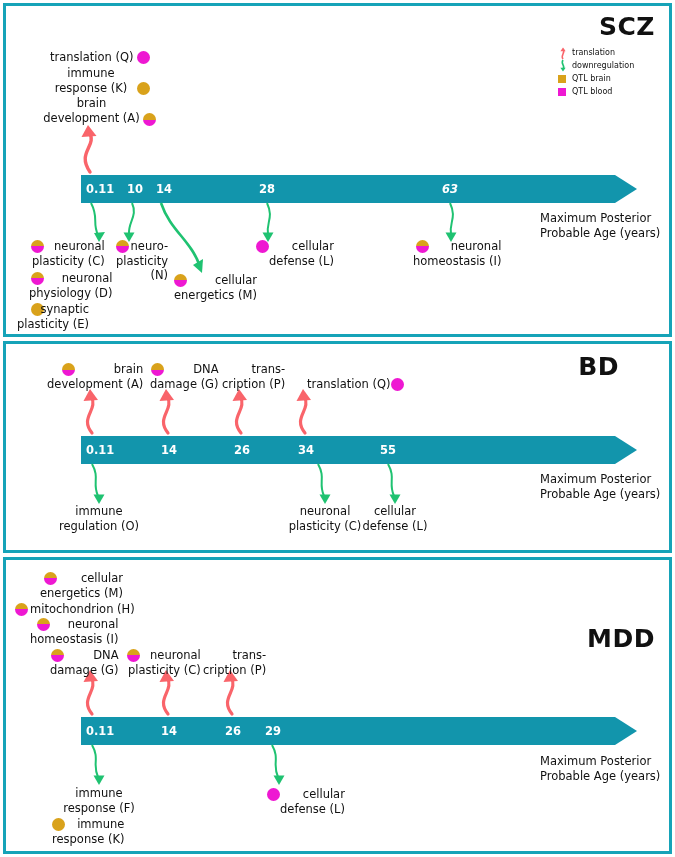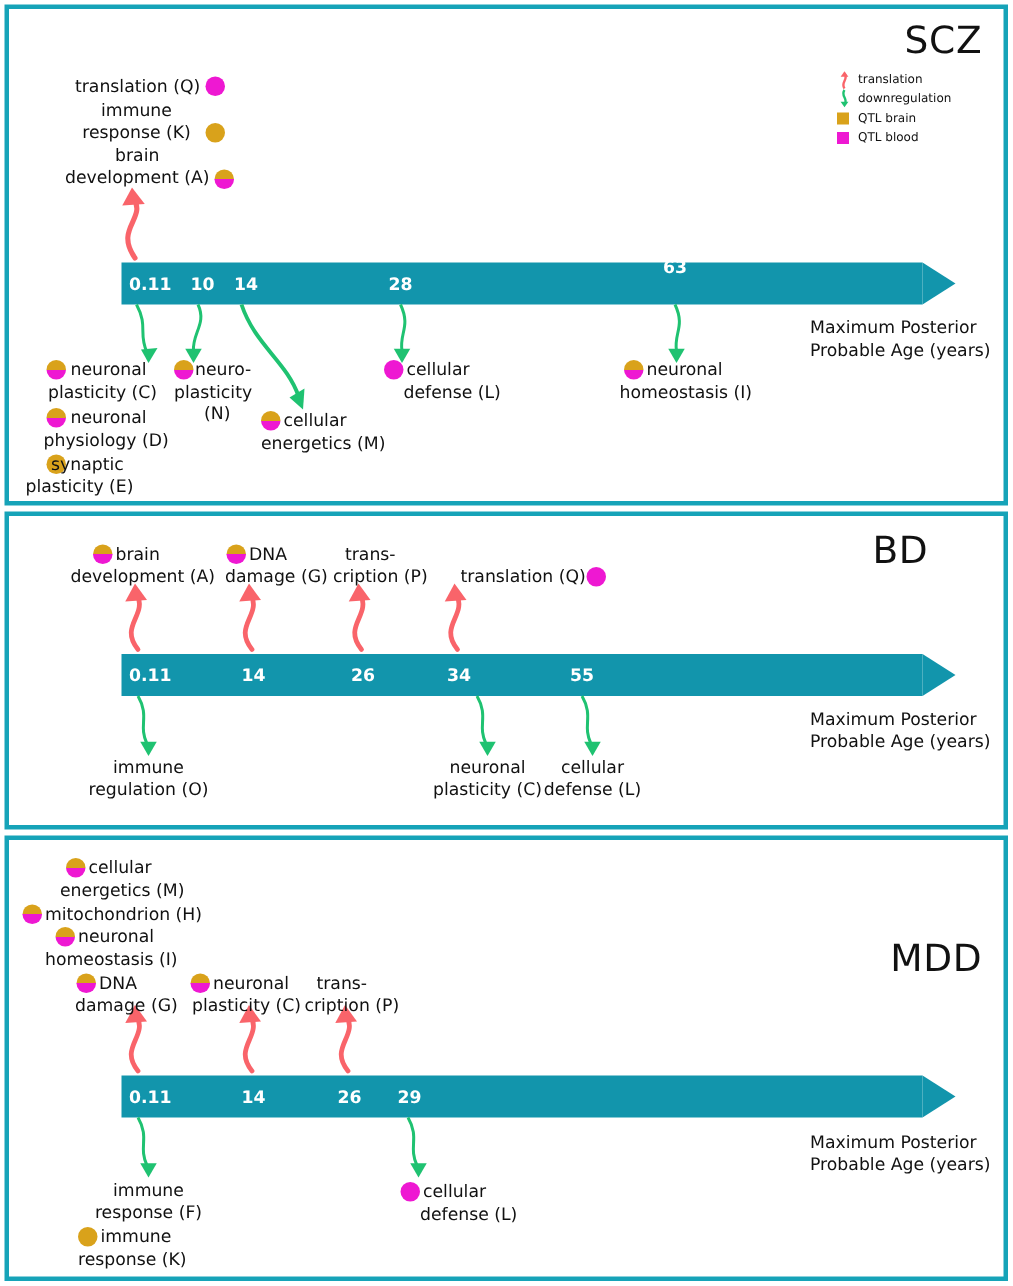--- a/index.html
+++ b/index.html
@@ -6,36 +6,36 @@
   body{width:675px;height:857px;overflow:hidden;
        font-family:"DejaVu Sans","Liberation Sans",sans-serif;color:#1a1a1a;}
   .figure{position:relative;width:675px;height:857px;background:#fff;}
 
   .panel{position:absolute;left:3px;box-sizing:border-box;
          border:3px solid #16a3b8;background:#ffffff;}
   #panel-scz{top:3px;width:669px;height:334px;}
   #panel-bd{top:341px;width:669px;height:212px;}
   #panel-mdd{top:557px;width:669px;height:297px;}
 
-  .panel-title{position:absolute;font-size:25px;font-weight:400;
+  .panel-title{position:absolute;font-size:25px;font-weight:700;
                letter-spacing:0.5px;color:#111;white-space:nowrap;}
 
   
   .bar{position:absolute;height:28px;background:#1295ac;}
   .bar-tip{position:absolute;width:0;height:0;
            border-top:14px solid transparent;border-bottom:14px solid transparent;
            border-left:22px solid #1295ac;}
   .tick{position:absolute;color:#ffffff;font-size:11.5px;font-weight:bold;
         line-height:28px;white-space:nowrap;}
 
   
   .lbl{position:absolute;font-size:11.5px;line-height:14.5px;
        white-space:nowrap;color:#111;}
   .lbl.c{text-align:center;}
-  .lbl.l{text-align:left;}
+  .lbl.l{text-align:right;}
 
   
   .dot{position:absolute;width:13px;height:13px;border-radius:50%;}
   .dot.brain{background:#d9a21b;}
   .dot.blood{background:#ee18d2;}
   .dot.both{background:linear-gradient(to bottom,#d9a21b 0%,#d9a21b 50%,#ee18d2 50%,#ee18d2 100%);}
 
   
   .axis-cap{position:absolute;font-size:11.5px;line-height:14.5px;
             color:#111;white-space:nowrap;}
@@ -85,21 +85,21 @@
       </div>
     </div>
 
     <div class="bar" style="left:75px;top:169px;width:534px;"></div>
     <div class="bar-tip" style="left:609px;top:169px;"></div>
 
     <div class="tick" style="left:80px;top:169px;">0.11</div>
     <div class="tick" style="left:121px;top:169px;">10</div>
     <div class="tick" style="left:150px;top:169px;">14</div>
     <div class="tick" style="left:253px;top:169px;">28</div>
-    <div class="tick" style="left:436px;top:158px;">63</div>
+    <div class="tick" style="left:436px;top:169px;font-style:italic;">63</div>
 
     <div class="axis-cap" style="left:534px;top:205px;">
       <div>Maximum Posterior</div>
       <div>Probable Age (years)</div>
     </div>
 
     <svg class="ov" width="669" height="334">
 
       <path d="M84,166 C70,146 92,140 83,126" stroke="#f9646a" stroke-width="3.4" fill="none" stroke-linecap="round"></path>
       <path d="M82,119 L75.5,131 L90.5,130 Z" fill="#f9646a"></path>

